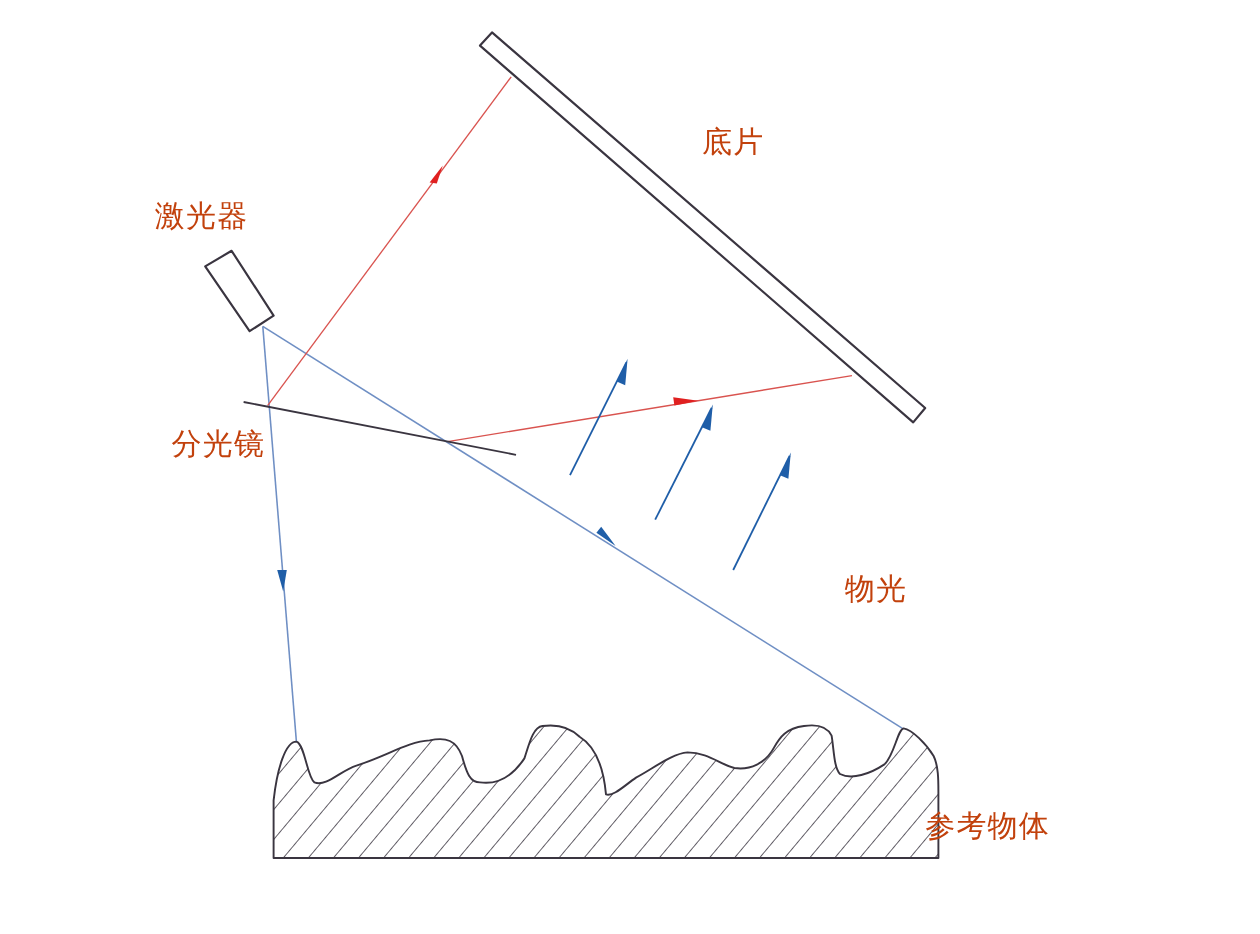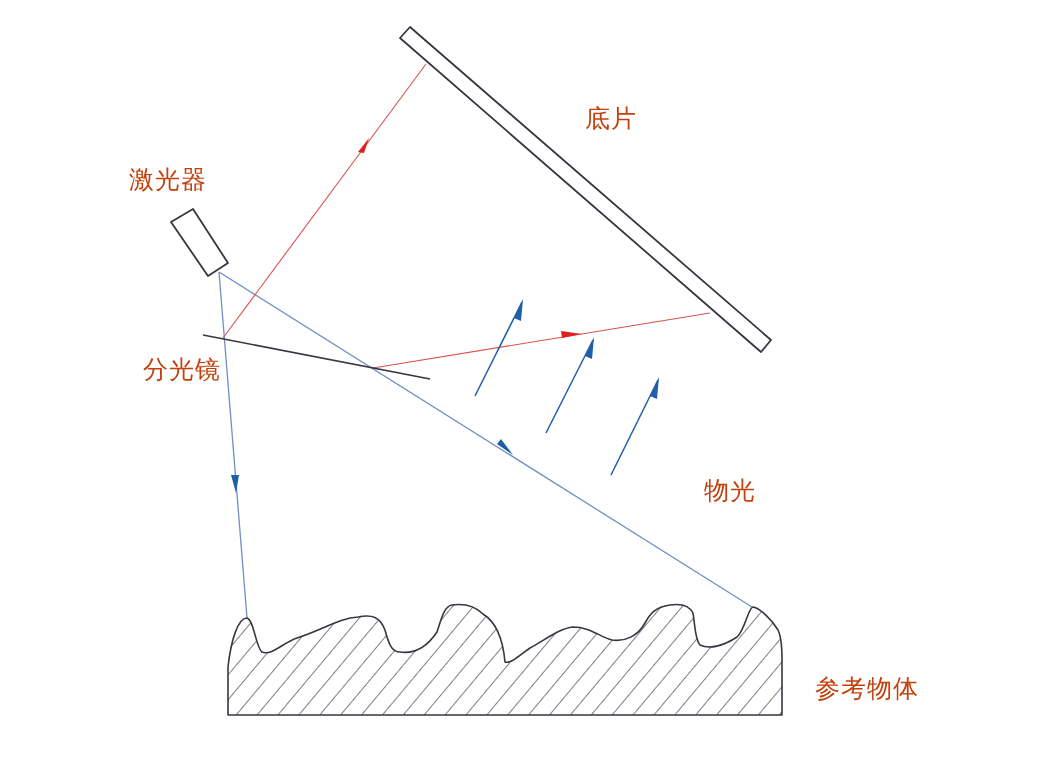--- a/index.html
+++ b/index.html
@@ -57,13 +57,13 @@
 
   <g>
     <path d="M228,715 L228,667 C231,640 238,618 247,618 C254,620 256,648 262,652 C272,656 284,642 297,638 C322,630 340,618 358,617 C372,614 380,617 385,630 C389,645 392,652 400,652 C414,654 427,647 437,632 C441,620 444,606 452,605 C467,603 477,608 483,614 C496,622 503,640 505,662 C511,664 520,655 530,648 C545,640 560,628 573,627 C590,627 600,637 612,640 C625,642 638,636 645,623 C650,614 655,607 670,605 C683,603 690,607 693,613 C695,625 695,640 700,645 C710,650 725,645 737,637 C745,630 748,608 753,607 C760,608 772,620 778,630 C782,638 782,650 782,660 L782,715 Z" fill="url(#hatch)" stroke="#3a3540" stroke-width="1.6" stroke-linejoin="round"></path>
   </g>
 </svg>
 
 <div class="label" style="left:129px; top:163px;">激光器</div>
 <div class="label" style="left:585px; top:102px;">底片</div>
 <div class="label" style="left:115px; top:353px;margin-left:28px;">分光镜</div>
 <div class="label" style="left:704px; top:474px;">物光</div>
-<div class="label" style="left:815px; top:672px;">参考物体</div>
+<div class="label" style="left:771px; top:672px;">参考物体</div>
 
 </body></html>

